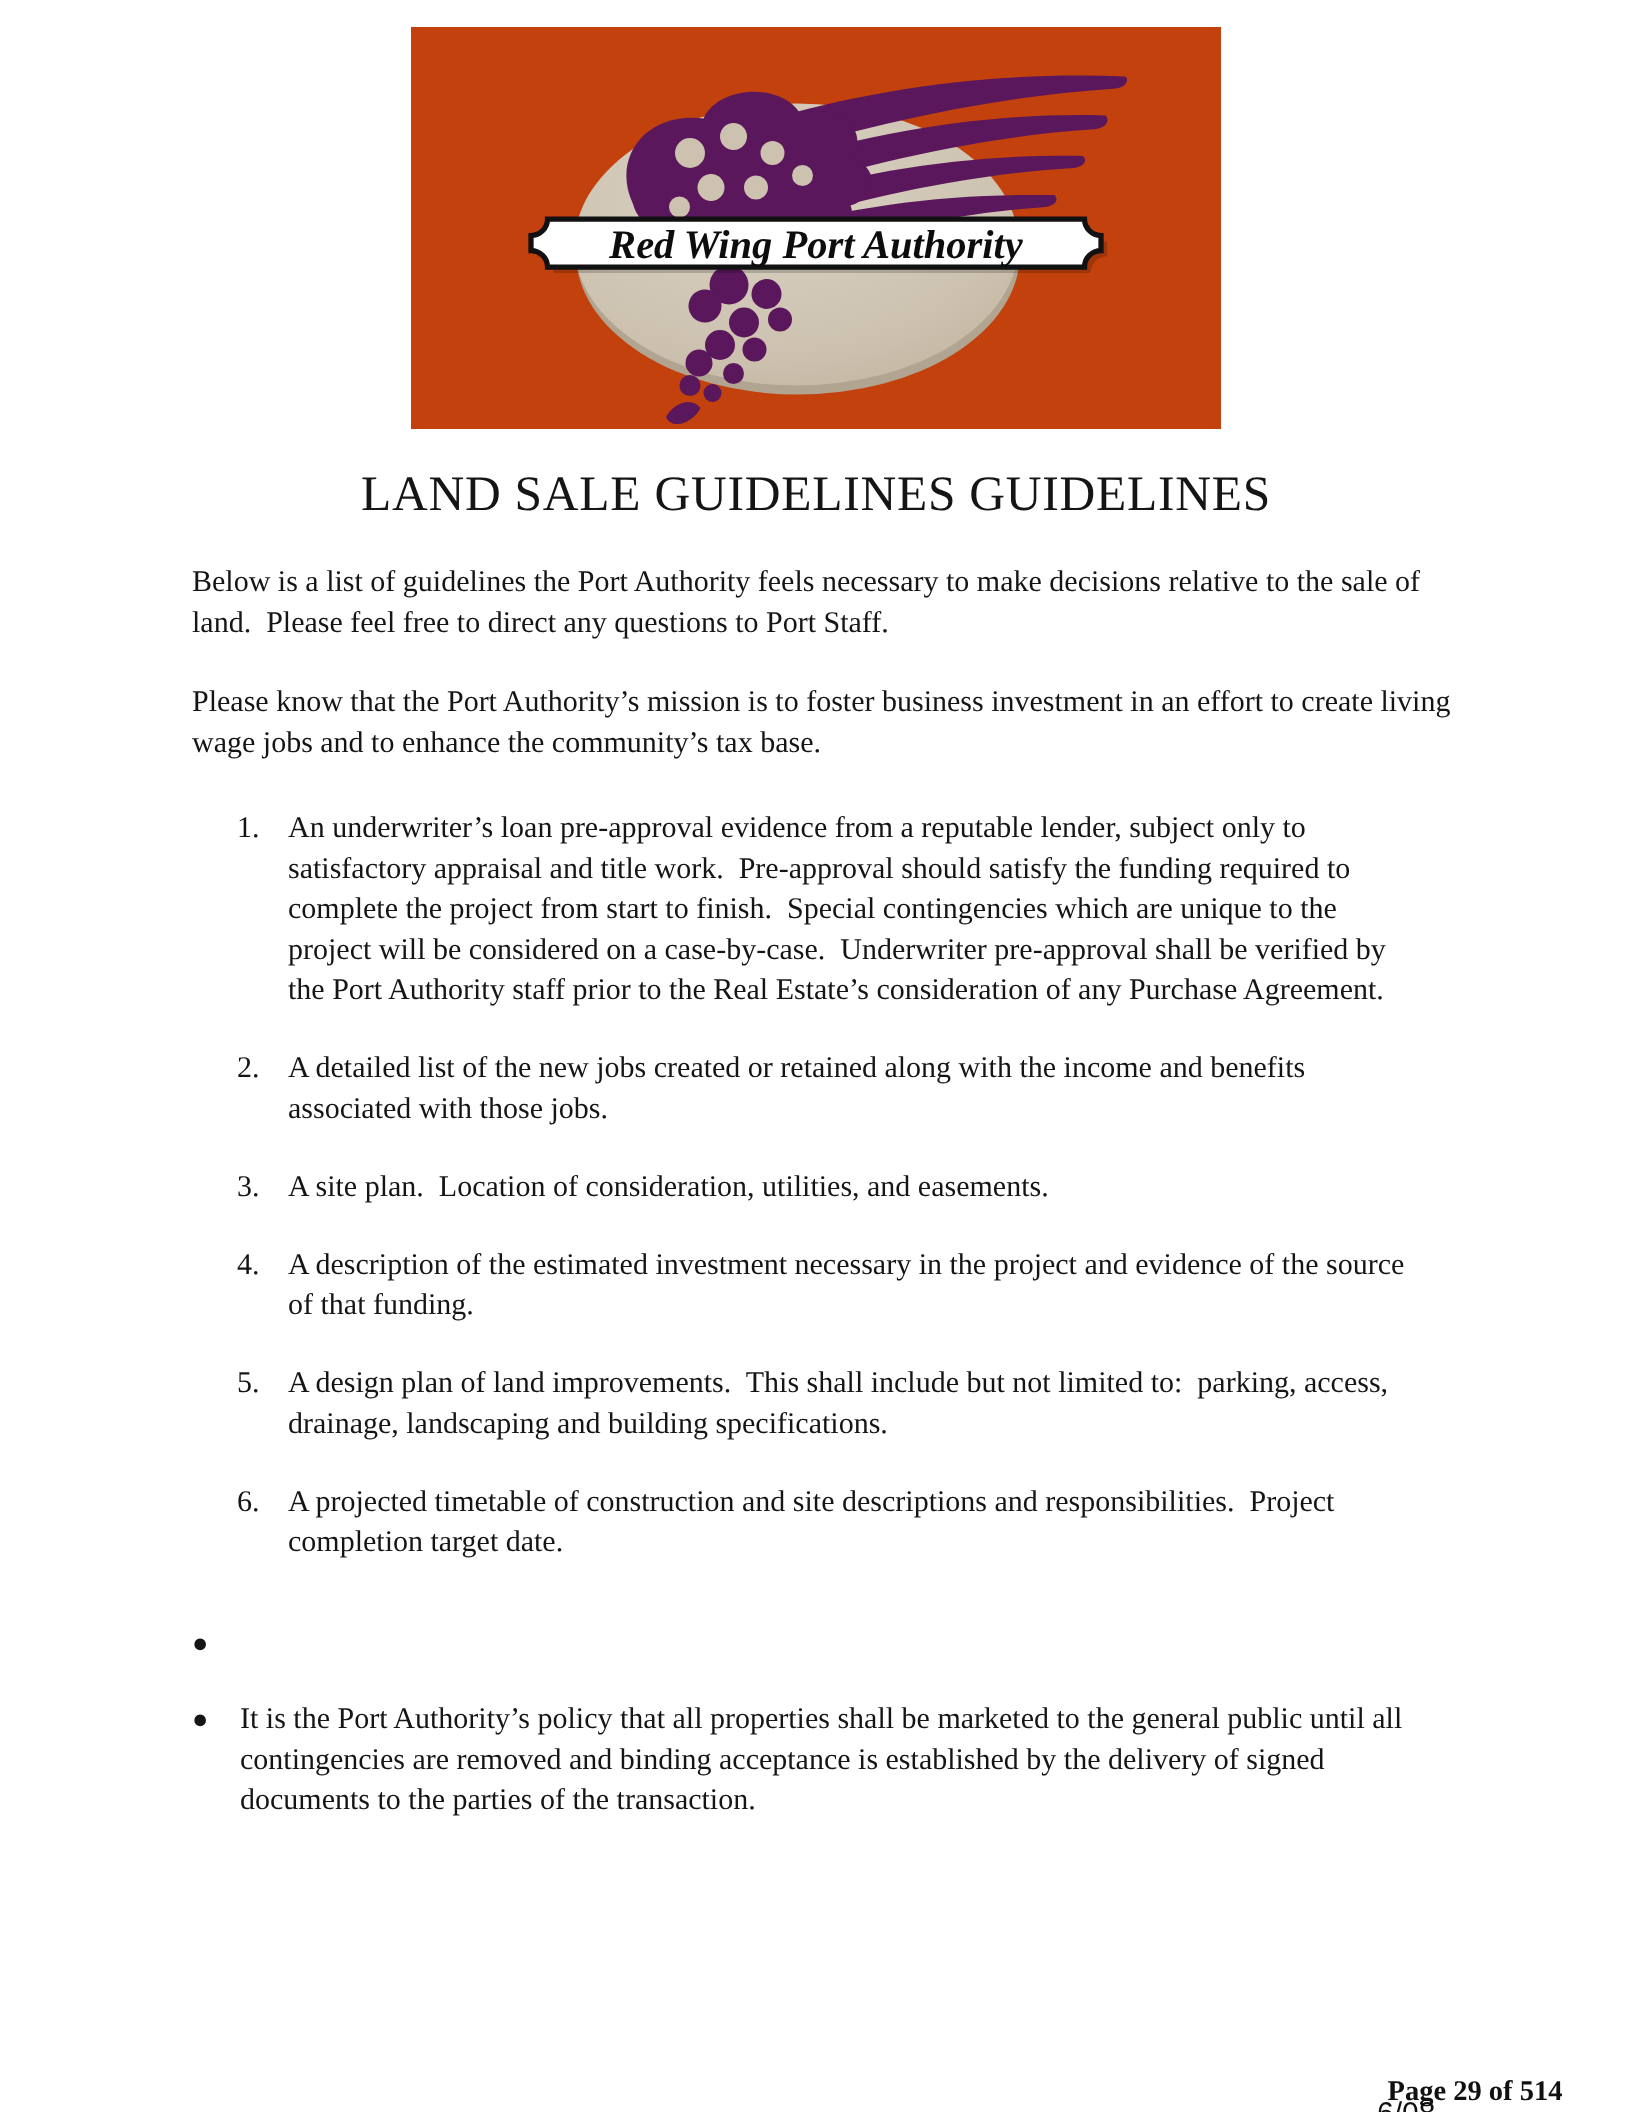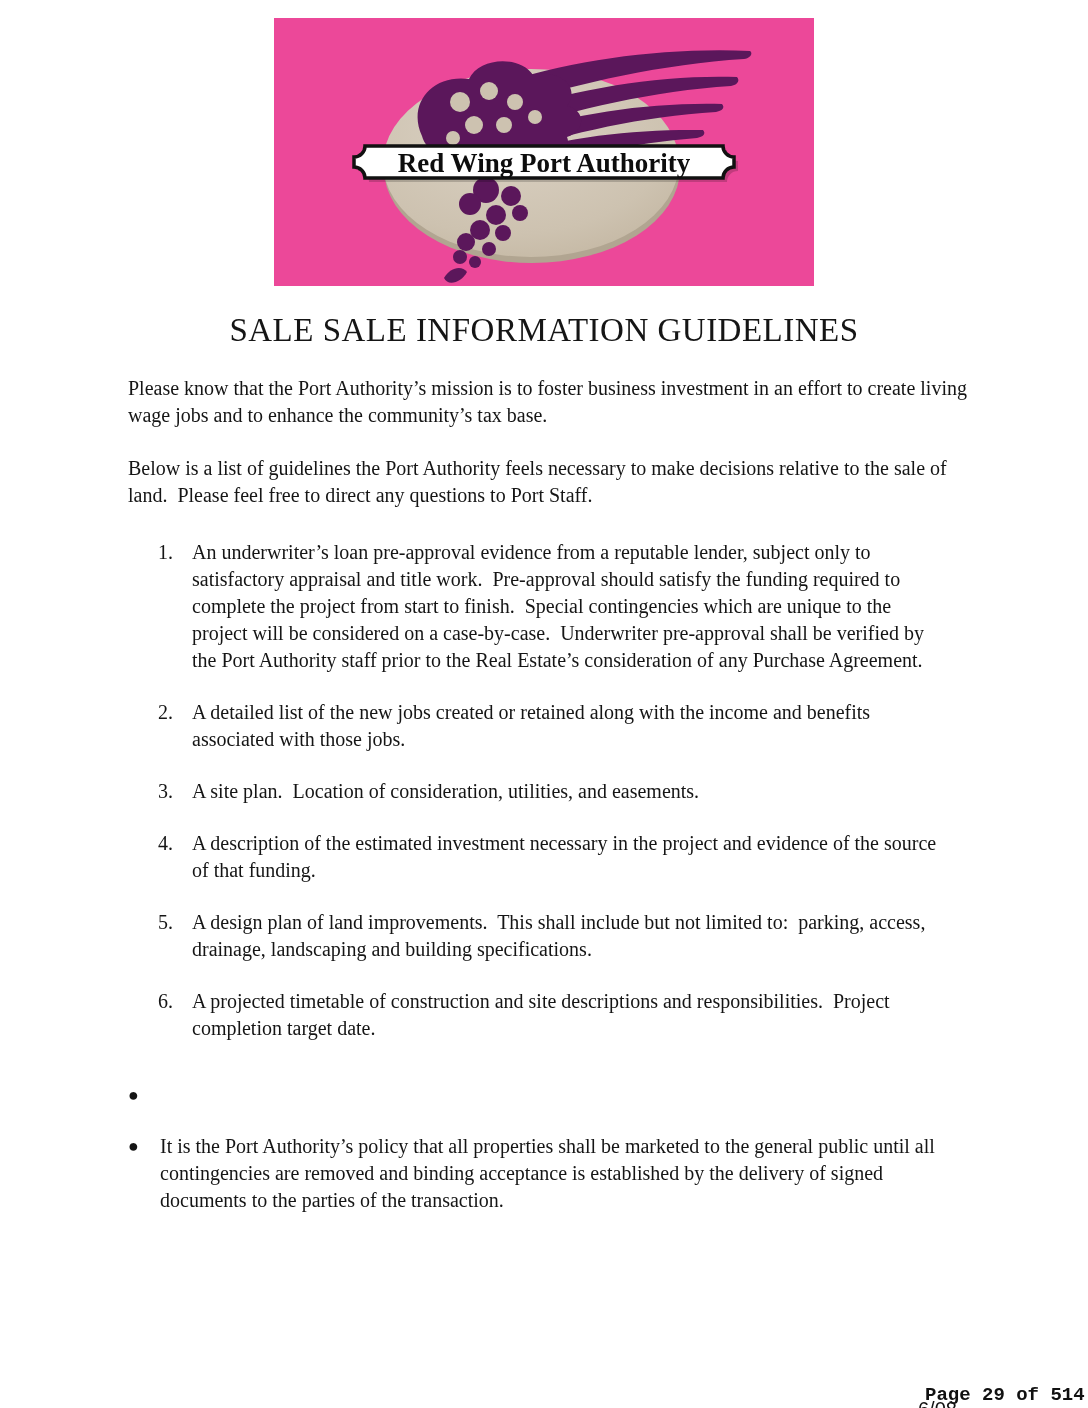--- a/index.html
+++ b/index.html
@@ -10,22 +10,23 @@
     color:#151515;
     position:relative;
     overflow:hidden;
   }
   .page{position:relative;width:1088px;height:1408px;}
 
   
   .logo-wrap{
     width:540px;height:268px;
     margin:18px auto 0 auto;
-    background:#ec4899;
+    background:#c2410c;
     position:relative;
+    font-style:italic;
   }
   .logo-wrap svg{display:block;}
 
   
   .doc-title{
     text-align:center;
     font-size:33px;
     font-weight:normal;
     margin:26px 0 0 0;
     letter-spacing:0.5px;
@@ -57,21 +58,21 @@
     font-size:20px;
     line-height:27px;
   }
   .bullet-item .dot{width:32px;flex:0 0 32px;font-size:18px;}
   .bullet-item .txt{width:790px;}
 
   
   .footer-page{
     position:absolute;
     left:925px;top:1366px;
-    font-family:Liberation Mono, monospace;
+    font-family:Liberation Serif, serif;
     font-size:19px;font-weight:600;
     color:#111;
     white-space:nowrap;
   }
   .footer-date{
     position:absolute;
     left:918px;top:1380px;
     font-family:"Liberation Sans", sans-serif;
     font-size:20px;
     color:#111;
@@ -129,24 +130,24 @@
         <circle cx="261" cy="99" r="7"></circle>
         <circle cx="179" cy="120" r="7"></circle>
       </g>
 
       <path d="M91 128 H 449 A 11 11 0 0 0 460 139 V 149 A 11 11 0 0 0 449 160 H 91 A 11 11 0 0 0 80 149 V 139 A 11 11 0 0 0 91 128 Z" transform="translate(4,4)" fill="rgba(0,0,0,0.18)"></path>
       <path d="M91 128 H 449 A 11 11 0 0 0 460 139 V 149 A 11 11 0 0 0 449 160 H 91 A 11 11 0 0 0 80 149 V 139 A 11 11 0 0 0 91 128 Z" fill="#ffffff" stroke-width="3.5" stroke="#111111"></path>
       <text x="270" y="154" text-anchor="middle" font-family="Liberation Serif, serif" font-weight="bold" font-size="27" fill="#0d0d0d">Red Wing Port Authority</text>
     </svg>
   </div>
 
-  <h1 class="doc-title">SALE SALE INFORMATION GUIDELINES</h1>
+  <h1 class="doc-title">LAND SALE GUIDELINES GUIDELINES</h1>
 
+  <p class="intro-para body-text">Below is a list of guidelines the Port Authority feels necessary to make decisions relative to the sale of land.  Please feel free to direct any questions to Port Staff.</p>
   <p class="intro-para body-text">Please know that the Port Authority’s mission is to foster business investment in an effort to create living wage jobs and to enhance the community’s tax base.</p>
-  <p class="intro-para body-text">Below is a list of guidelines the Port Authority feels necessary to make decisions relative to the sale of land.  Please feel free to direct any questions to Port Staff.</p>
 
   <div class="num-list">
     <div class="num-item">
       <span class="num">1.</span>
       <span class="txt body-text">An underwriter’s loan pre-approval evidence from a reputable lender, subject only to satisfactory appraisal and title work.  Pre-approval should satisfy the funding required to complete the project from start to finish.  Special contingencies which are unique to the project will be considered on a case-by-case.  Underwriter pre-approval shall be verified by the Port Authority staff prior to the Real Estate’s consideration of any Purchase Agreement.</span>
     </div>
     <div class="num-item">
       <span class="num">2.</span>
       <span class="txt body-text">A detailed list of the new jobs created or retained along with the income and benefits associated with those jobs.</span>
     </div>

